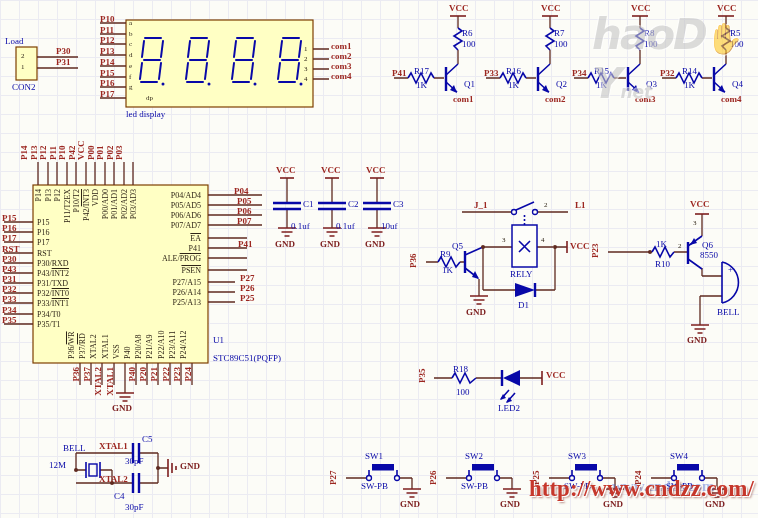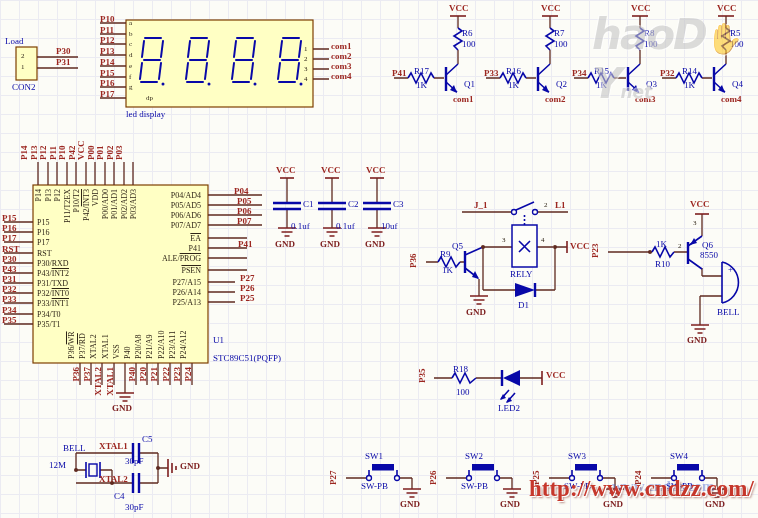--- a/index.html
+++ b/index.html
@@ -405,21 +405,21 @@
 <span class="t red vb" style="left:418px;top:258px">P36</span>
 <span class="t blu" style="left:440px;top:249px">R9</span>
 <span class="t blu" style="left:442px;top:265px">1K</span>
 <span class="t blu" style="left:452px;top:241px">Q5</span>
 <span class="t dk tiny" style="left:502px;top:236px">3</span>
 <span class="t dk tiny" style="left:541px;top:236px">4</span>
 <span class="t blu" style="left:510px;top:269px">RELY</span>
 <span class="t blu" style="left:518px;top:300px">D1</span>
 <span class="t red" style="left:474px;top:200px">J_1</span>
 <span class="t dk tiny" style="left:544px;top:201px">2</span>
-<span class="t red" style="left:555px;top:200px">L1</span>
+<span class="t red" style="left:575px;top:200px">L1</span>
 <span class="t red" style="left:570px;top:241px">VCC</span>
 <span class="t pwr" style="left:466px;top:307px">GND</span>
 
 <span class="t red vb" style="left:600px;top:248px">P23</span>
 <span class="t blu" style="left:656px;top:239px">1K</span>
 <span class="t blu" style="left:655px;top:259px">R10</span>
 <span class="t dk tiny" style="left:678px;top:242px">2</span>
 <span class="t dk tiny" style="left:693px;top:219px">3</span>
 <span class="t blu" style="left:702px;top:240px">Q6</span>
 <span class="t blu" style="left:700px;top:250px">8550</span>

